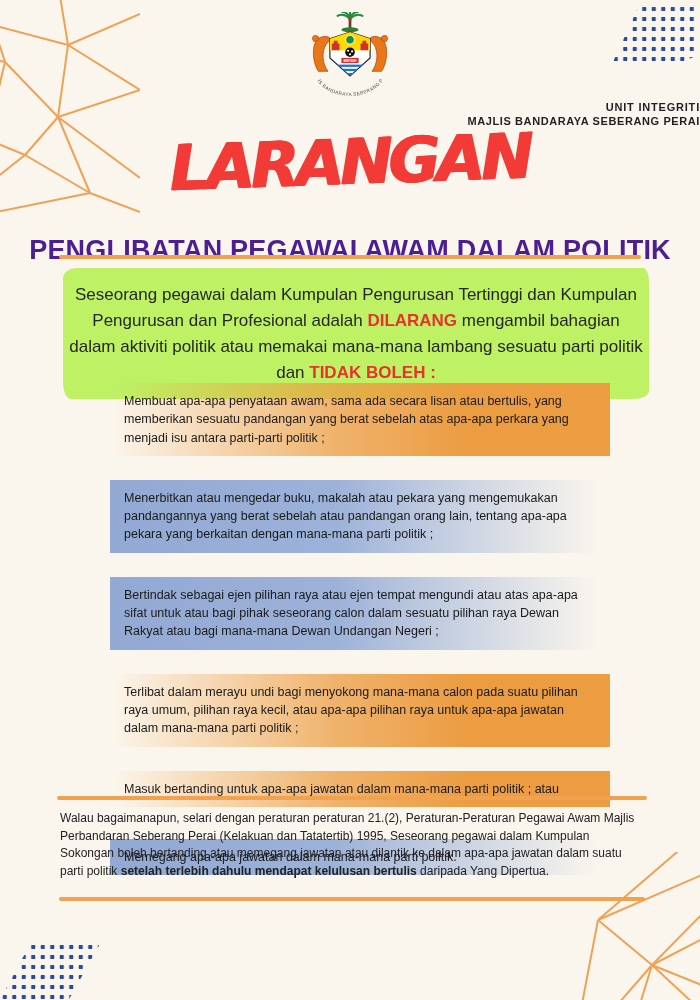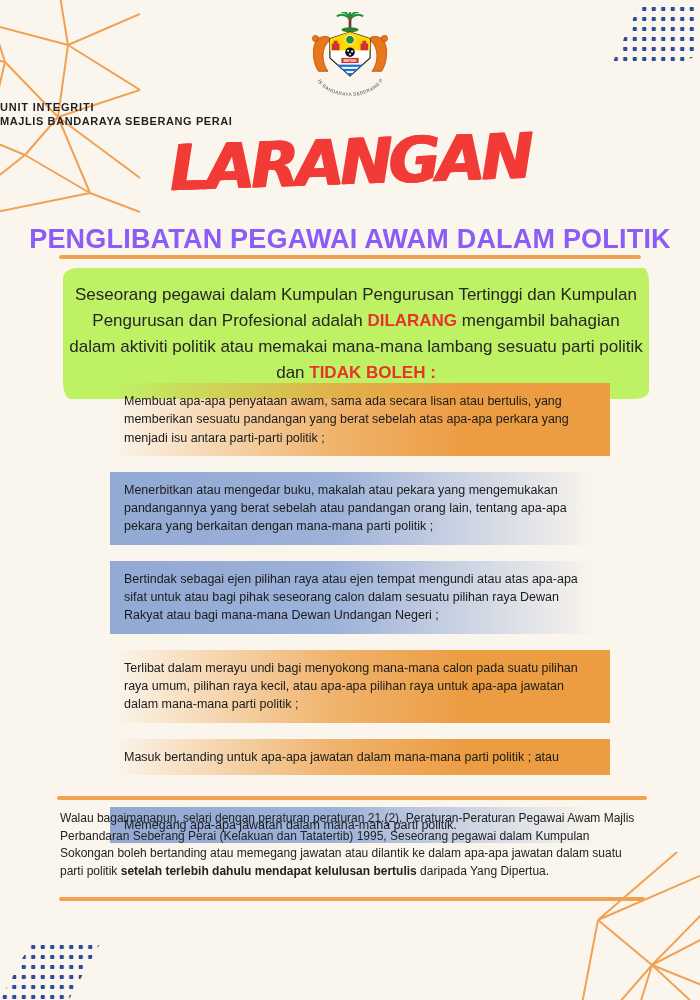--- a/index.html
+++ b/index.html
@@ -22,53 +22,53 @@
   .dots-tr{
     top:4px; right:2px; width:106px; height:62px;
     clip-path:polygon(45% 0, 100% 0, 100% 82%, 78% 100%, 18% 100%);
   }
   .dots-bl{
     left:0; bottom:0; width:104px; height:58px;
     clip-path:polygon(30% 0, 97% 0, 66% 100%, 0 100%);
   }
   
   .logo{position:absolute; top:12px; left:50%; transform:translateX(-50%);}
-  .org{position:absolute; width:100%; text-align:left; font-weight:bold; color:#231f20;}
+  .org{position:absolute; width:100%; text-align:right; font-weight:bold; color:#231f20;}
   .org1{top:101px; font-size:11px; letter-spacing:.8px;}
   .org2{top:115px; font-size:11px; letter-spacing:.6px;}
   
   .larangan{
     position:absolute; top:126px; width:100%; text-align:center;
     font-family:"DejaVu Sans", sans-serif;
     font-size:63px; font-weight:bold; font-style:italic;
     color:#F23B36; letter-spacing:-4px;
     transform:rotate(-2deg); text-shadow:1px 0 #F23B36, -1px 0 #F23B36;
   }
   .subtitle{
-    position:absolute; top:224px; width:100%; text-align:center;
-    font-size:27px; font-weight:bold; color:#8b5cf6; letter-spacing:.2px;
+    position:absolute; top:235px; width:100%; text-align:center;
+    font-size:27px; font-weight:bold; color:#4c1d95; letter-spacing:.2px;
     white-space:nowrap;
   }
   .rule{position:absolute; height:4px; background:#F2A24E; border-radius:2px;}
   .rule1{top:255px; left:59px; width:582px;}
   .rule2{top:796px; left:57px; width:590px;}
   .rule3{top:897px; left:59px; width:586px;}
   
   .intro{
     position:absolute; top:268px; left:63px; width:574px;
     background:#bef264;
     border-radius:14px 6px 16px 8px / 10px 14px 8px 16px;
     padding:14px 6px 13px;
     text-align:center; font-size:17px; line-height:26px; color:#262626;
   }
   .intro .red{color:#E8332D; font-weight:bold;}
   
   .items{position:absolute; top:383px; left:110px; width:500px;}
   .item{
-    box-sizing:border-box; width:500px; padding:9px 14px; margin-bottom:16px;
+    box-sizing:border-box; width:500px; padding:9px 14px; margin-bottom:24px;
     font-size:12.5px; line-height:18.3px; color:#1a1a1a;
   }
   .item-orange{background:linear-gradient(to right, rgba(236,156,65,0) 0%, rgba(236,156,65,.75) 45%, #EC9C41 72%);}
   .item-blue{background:linear-gradient(to right, #92A9D4 0%, #9DB2D9 45%, rgba(157,178,217,0) 98%);}
   .item:nth-child(5){margin-bottom:32px;}
   .item:nth-child(6){margin-bottom:0;}
   
   .footer{
     position:absolute; top:810px; left:60px; width:580px;
     text-align:left; font-size:12px; line-height:17.5px; color:#222;

